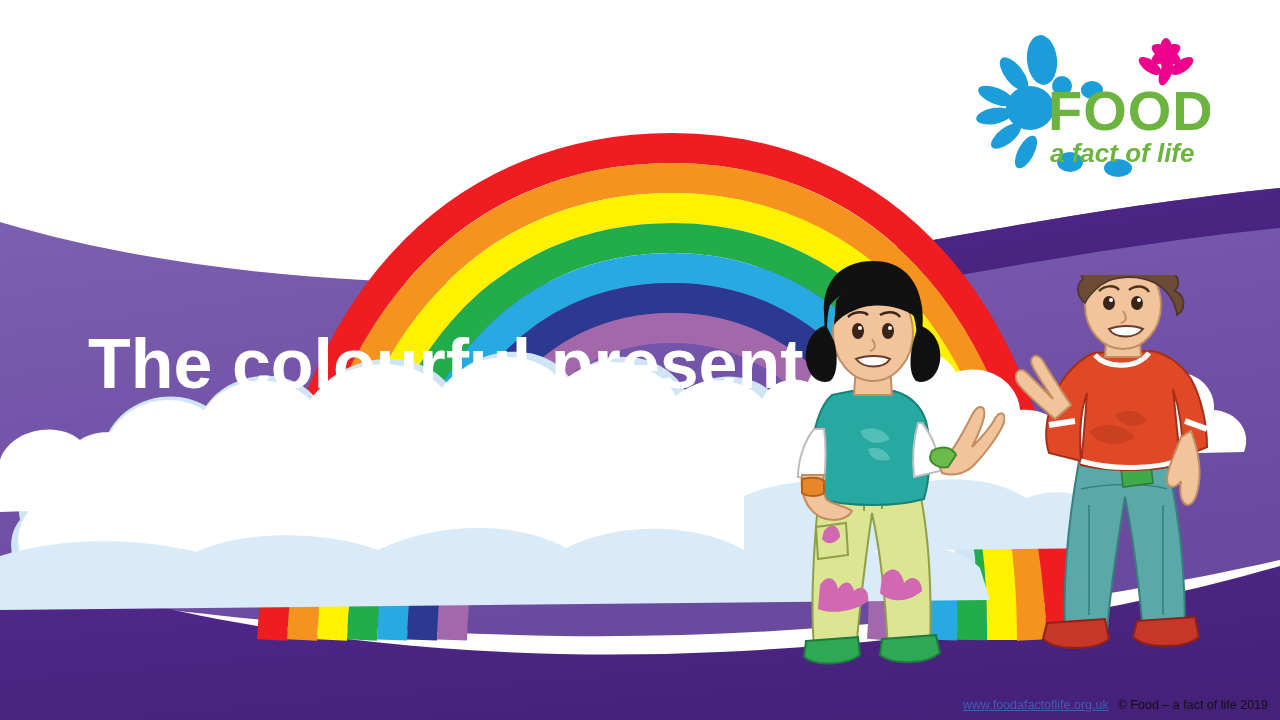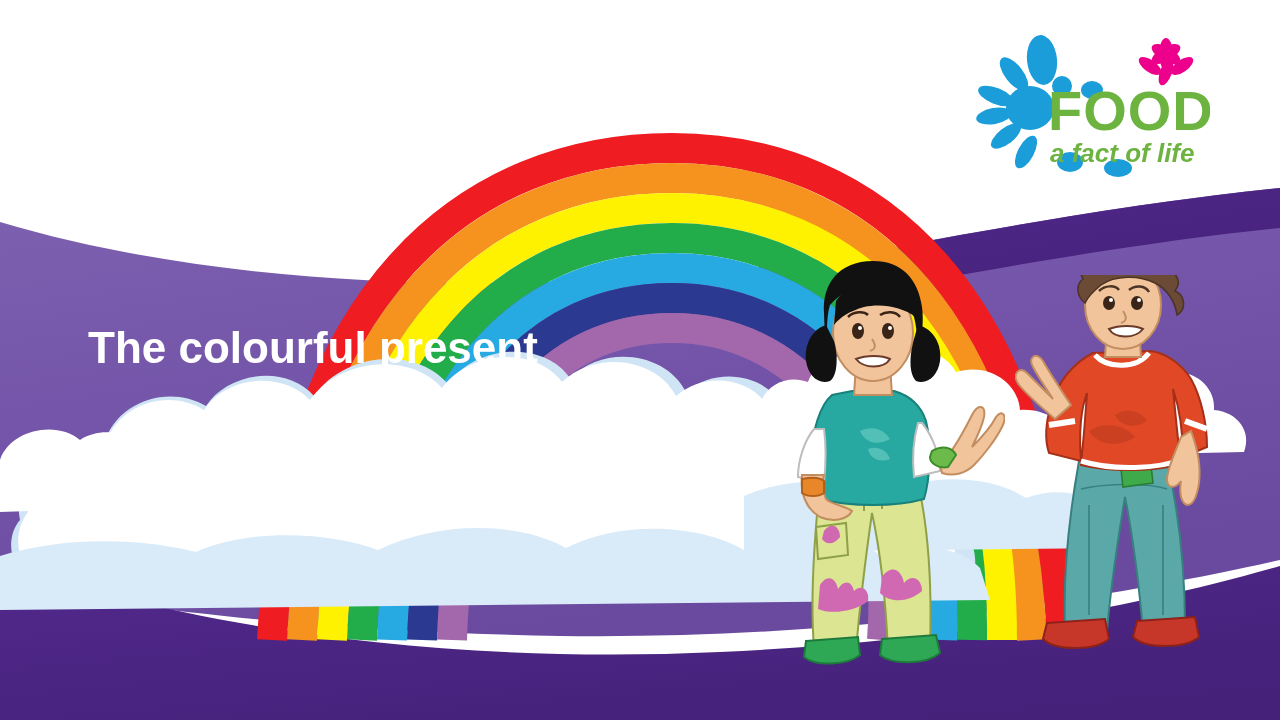--- a/index.html
+++ b/index.html
@@ -19,23 +19,23 @@
   }
   .layer {
     position: absolute;
     top: 0; left: 0;
     width: 1280px;
     height: 720px;
   }
   #title {
     position: absolute;
     left: 88px;
-    top: 314px;
+    top: 330px;
     width: 700px;
-    font-size: 44px;
+    font-size: 70px;
     font-weight: bold;
     color: #ffffff;
     letter-spacing: 0px;
     line-height: 68px;
     white-space: nowrap;
     z-index: 40;
   }
   #footer {
     position: absolute;
     right: 12px;
@@ -279,14 +279,18 @@
         <ellipse cx="180" cy="46" rx="6" ry="13" transform="rotate(-55 180 46)"></ellipse>
         <ellipse cx="212" cy="46" rx="6" ry="13" transform="rotate(55 212 46)"></ellipse>
       </g>
 
       <text x="78" y="110" fill="#6cb33f" font-family="'Liberation Sans', sans-serif" font-size="56" font-weight="bold" letter-spacing="1">FOOD</text>
 
       <text x="80" y="142" fill="#6cb33f" font-family="'Liberation Sans', sans-serif" font-size="26" font-weight="bold" font-style="italic">a fact of life</text>
     </svg>
   </div>
 
+  <div id="footer">
+    <a id="footer-link" href="#">www.foodafactoflife.org.uk</a>
+    <span id="footer-copyright">© Food – a fact of life 2019</span>
+  </div>
 
 </div>
 
 </body></html>

